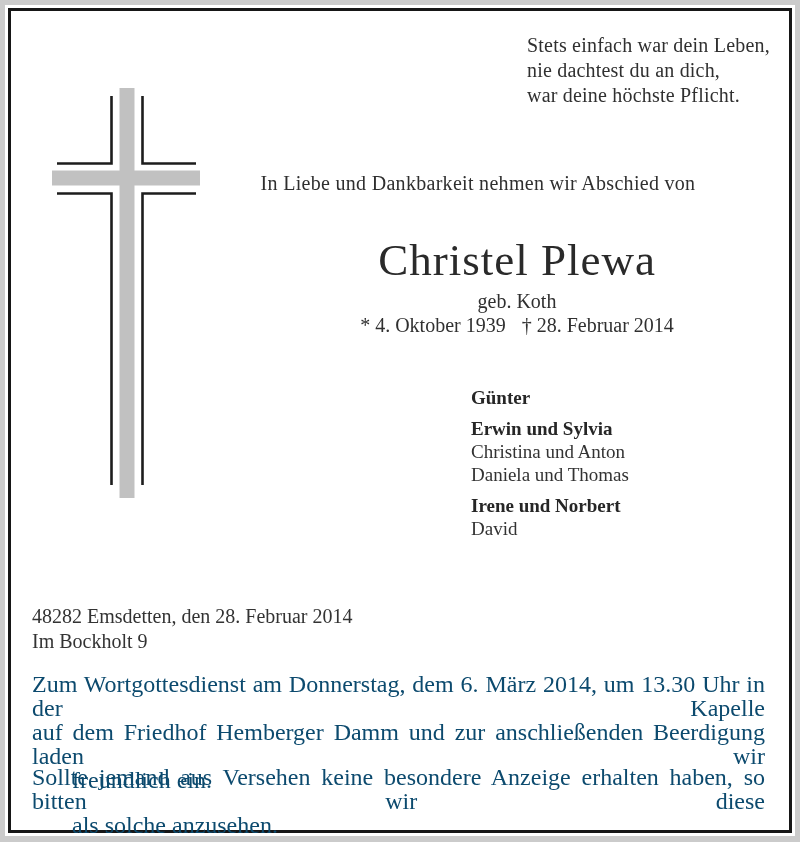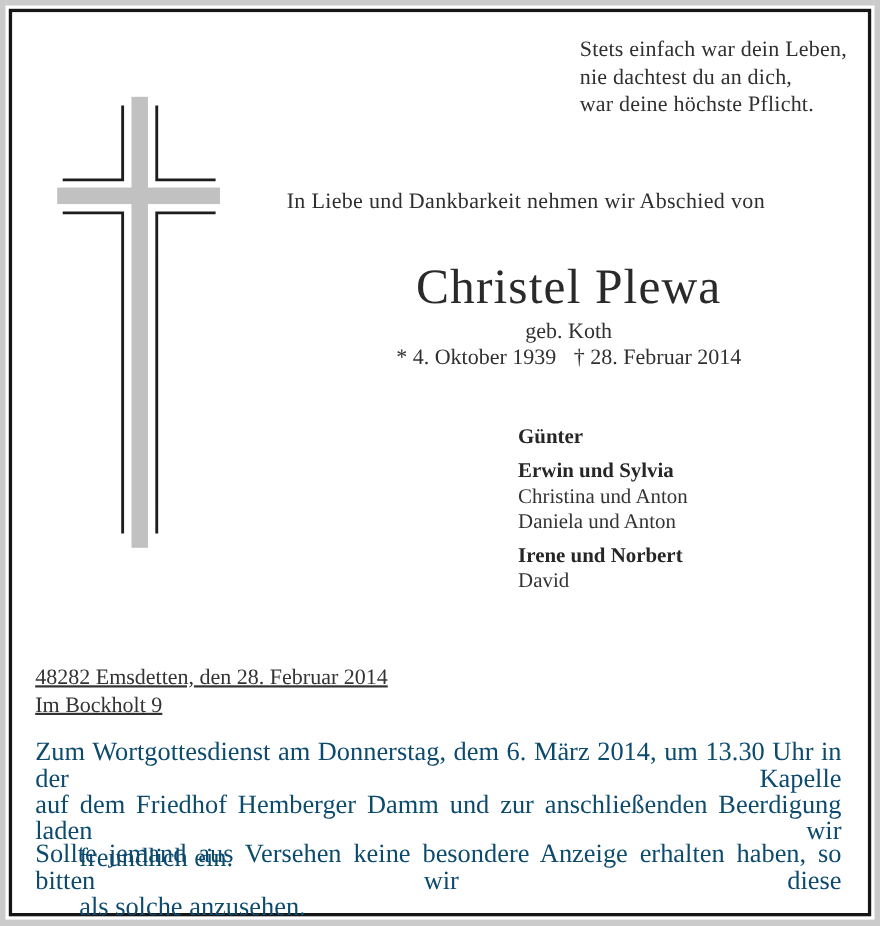--- a/index.html
+++ b/index.html
@@ -67,21 +67,20 @@
     font-size: 19px; line-height: 23px;
     color: #333333;
   }
   .mourners .bold { font-weight: bold; color: #262626; }
   .mourners .gap { margin-top: 8px; }
   .address {
     position: absolute;
     left: 27px; top: 599px;
     font-size: 20px; line-height: 24.5px;
     color: #333333;
-    text-decoration: underline;
   }
   .para {
     position: absolute;
     left: 27px; width: 733px;
     font-size: 24px; line-height: 24px;
     color: #0c4a6e;
   }
   .para.service { top: 667px; }
   .para.notice  { top: 760px; }
   .jl { text-align: justify; text-align-last: justify; }
@@ -119,21 +118,21 @@
     <div class="maiden">geb. Koth</div>
     <div class="dates">
       <span>* 4. Oktober 1939</span><span class="death">† 28. Februar 2014</span>
     </div>
   </div>
 
   <div class="mourners">
     <div class="bold">Günter</div>
     <div class="bold gap">Erwin und Sylvia</div>
     <div>Christina und Anton</div>
-    <div>Daniela und Anton</div>
+    <div>Daniela und Thomas</div>
     <div class="bold gap">Irene und Norbert</div>
     <div>David</div>
   </div>
 
   <div class="address">
     <div>48282 Emsdetten, den 28. Februar 2014</div>
     <div>Im Bockholt 9</div>
   </div>
 
   <div class="para service">

